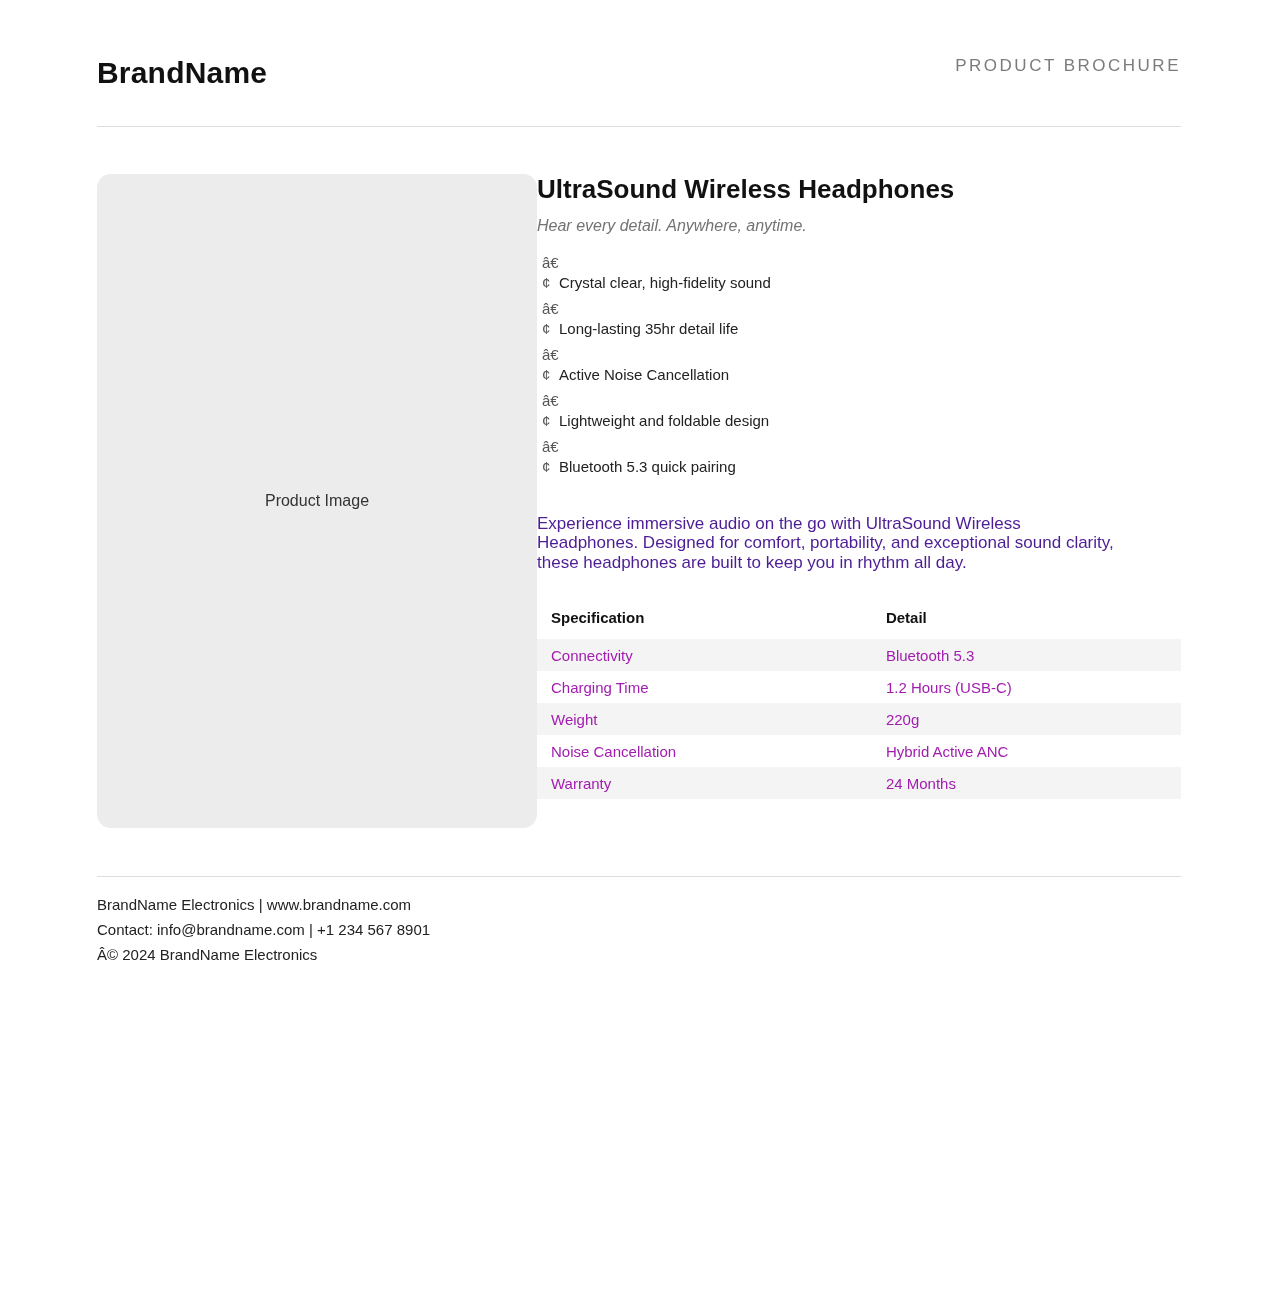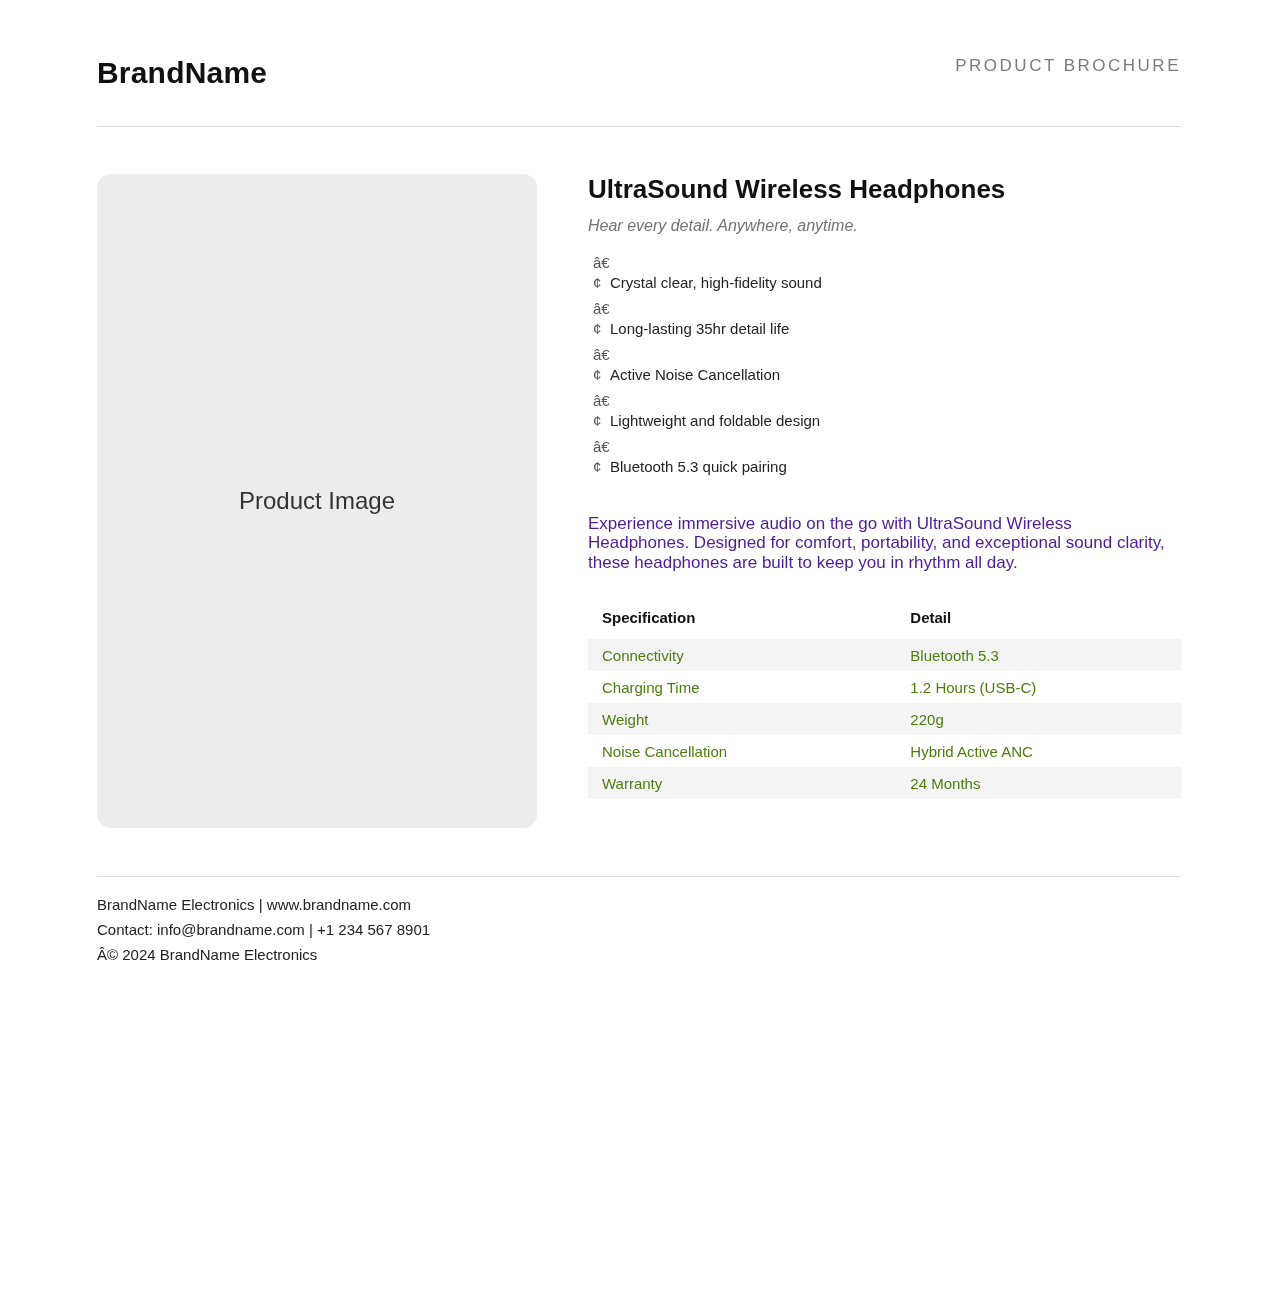--- a/index.html
+++ b/index.html
@@ -46,26 +46,25 @@
     width: 440px;
     height: 654px;
     background: #ececec;
     border-radius: 14px;
     flex: 0 0 440px;
     display: flex;
     align-items: center;
     justify-content: center;
   }
   .image-box .placeholder-text {
-    font-size: 24px;
+    font-size: 16px;
     color: #333333;
   }
   .right-col {
     flex: 1;
-    margin-left: 51px;
     padding-top: 1px;
   }
   .product-title {
     font-size: 26px;
     font-weight: bold;
     color: #111111;
     line-height: 1.15;
   }
   .product-tagline {
     font-size: 16px;
@@ -113,21 +112,21 @@
   }
   .spec-table th {
     text-align: left;
     font-weight: bold;
     color: #111111;
     padding: 6px 14px 13px 14px;
   }
   .spec-table td {
     padding: 0 14px;
     height: 32px;
-    color: #4d7c0f;
+    color: #a21caf;
   }
   .spec-table tbody tr:nth-child(odd) { background: #f4f4f4; }
   .spec-table .col-spec { width: 52%; }
   
   .footer-rule { margin-top: 48px; }
   .brochure-footer { padding-top: 18px; }
   .brochure-footer p {
     font-size: 15px;
     line-height: 20px;
     margin-bottom: 5px;

